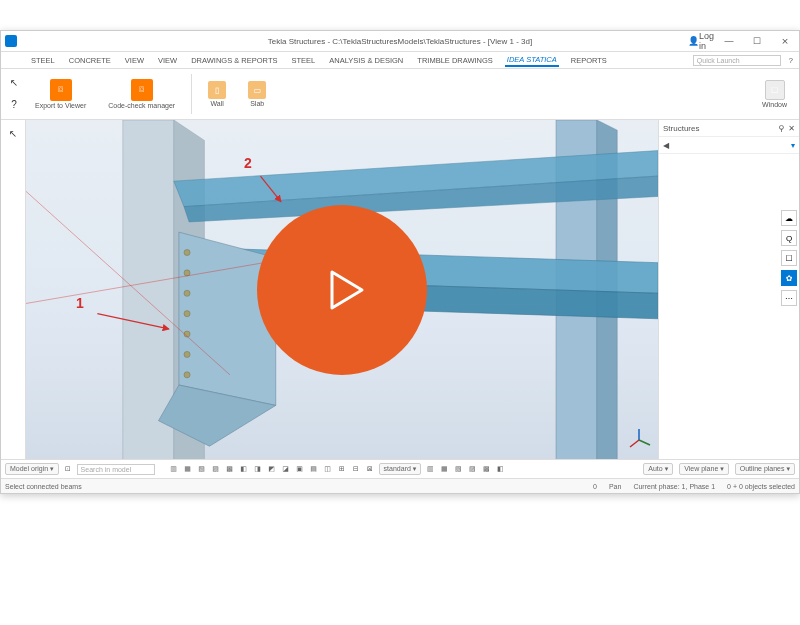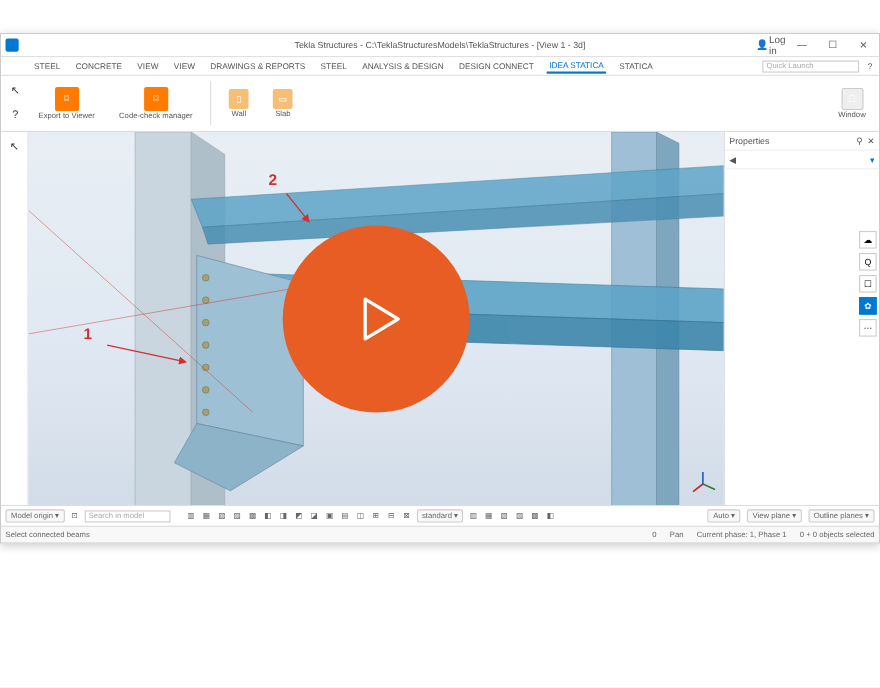--- a/index.html
+++ b/index.html
@@ -76,20 +76,21 @@
   color: #555;
   position: relative;
 }
 .menubar .tab {
   padding: 1px 2px;
   cursor: pointer;
 }
 .menubar .tab.active {
   color: #0078d4;
   border-bottom: 2px solid #0078d4;
+  font-style: italic;
 }
 .menubar-right {
   position: absolute;
   right: 6px;
   display: flex;
   gap: 8px;
   align-items: center;
 }
 .quick-launch {
   width: 80px;
@@ -330,23 +331,23 @@
   </div>
 
   <div class="menubar">
     <span class="tab">STEEL</span>
     <span class="tab">CONCRETE</span>
     <span class="tab">VIEW</span>
     <span class="tab">VIEW</span>
     <span class="tab">DRAWINGS &amp; REPORTS</span>
     <span class="tab">STEEL</span>
     <span class="tab">ANALYSIS &amp; DESIGN</span>
-    <span class="tab">DESIGN CONNECT</span>
+    <span class="tab">TRIMBLE DRAWINGS</span>
     <span class="tab active">IDEA STATICA</span>
-    <span class="tab">STATICA</span>
+    <span class="tab">REPORTS</span>
     <div class="menubar-right">
       <div class="quick-launch">Quick Launch</div>
       <span>?</span>
     </div>
   </div>
 
   <div class="ribbon">
     <div style="position:absolute;left:4px;top:4px;display:flex;flex-direction:column;gap:4px;">
       <div class="tool-btn">↖</div>
       <div class="tool-btn">?</div>
@@ -436,21 +437,21 @@
 
       <div class="play-overlay">
         <svg viewBox="0 0 60 60">
           <polygon points="20,12 50,30 20,48" fill="none" stroke="#fff" stroke-width="3" stroke-linejoin="round"></polygon>
         </svg>
       </div>
     </div>
 
     <div class="right-panel">
       <div class="right-header">
-        <span>Properties</span>
+        <span>Structures</span>
         <span class="spacer"></span>
         <span>⚲</span>
         <span>✕</span>
       </div>
       <div class="right-header" style="border-bottom:1px solid #eee;">
         <span>◀</span>
         <span class="spacer"></span>
         <span style="color:#0078d4;">▾</span>
       </div>
       <div class="right-content"></div>

